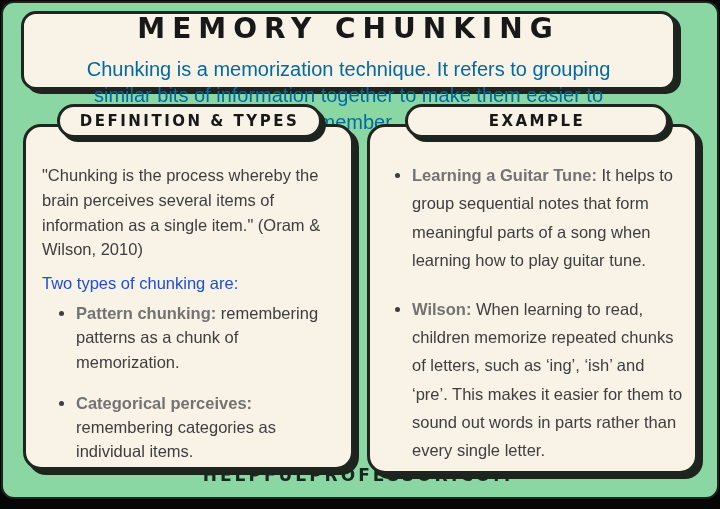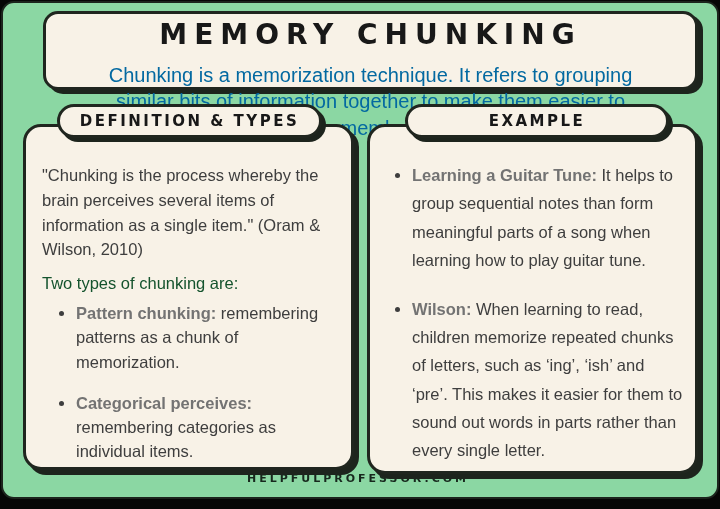--- a/index.html
+++ b/index.html
@@ -14,28 +14,28 @@
   .canvas {
     position: absolute;
     top: 1px; left: 1px; right: 1px; bottom: 10px;
     background: #8BD7A3;
     border: 2px solid #1c241d;
     border-radius: 13px;
     overflow: hidden;
   }
   .title-card {
     position: absolute;
-    left: 40px; top: 8px;
+    left: 18px; top: 8px;
     width: 655px; height: 79px;
     background: #F8F2E7;
     border: 3px solid #20261f;
     border-radius: 15px;
     box-shadow: 5px 4px 0 #1d241d;
     text-align: center;
-    padding-top: 6px;
+    padding-top: 0;
   }
   .poster-title {
     font-family: "DejaVu Sans", sans-serif;
     font-size: 28px;
     font-weight: bold;
     letter-spacing: 7px;
     color: #181818;
     line-height: 1.1;
   }
   .poster-subtitle {
@@ -80,21 +80,21 @@
   .card-right { left: 364px; height: 350px; padding: 30px 10px 10px 12px; }
   .quote {
     margin: 4px 2px 12px 2px;
     font-size: 16.5px;
     line-height: 1.5;
     color: #3e3e3e;
   }
   .intro {
     margin: 0 2px 8px 2px;
     font-size: 16.5px;
-    color: #14532d;
+    color: #1d4ed8;
   }
   ul.bullet-list {
     margin: 6px 0 0 0;
     padding-left: 36px;
     list-style: disc;
   }
   ul.bullet-list li {
     font-size: 16.5px;
     line-height: 1.47;
     margin-bottom: 17px;
@@ -107,21 +107,21 @@
     padding-right: 2px;
   }
   .term { font-weight: bold; color: #737373; }
   .footer {
     position: absolute;
     left: 0; right: 4px;
     bottom: 12px;
     text-align: center;
     font-family: "DejaVu Sans", sans-serif;
     font-weight: bold;
-    font-size: 11px;
+    font-size: 17px;
     letter-spacing: 3px;
     color: #17281d;
   }
 </style>
 </head>
 <body>
 
 <div class="canvas">
 
   <div class="title-card">
@@ -141,20 +141,20 @@
     <p class="quote">"Chunking is the process whereby the brain perceives several items of information as a single item." (Oram &amp; Wilson, 2010)</p>
     <p class="intro">Two types of chunking are:</p>
     <ul class="bullet-list">
       <li><span class="term">Pattern chunking:</span> <span>remembering patterns as a chunk of memorization.</span></li>
       <li><span class="term">Categorical perceives:</span> <span>remembering categories as individual items.</span></li>
     </ul>
   </div>
 
   <div class="card card-right">
     <ul class="bullet-list">
-      <li><span class="term">Learning a Guitar Tune:</span> <span>It helps to group sequential notes than form meaningful parts of a song when learning how to play guitar tune.</span></li>
+      <li><span class="term">Learning a Guitar Tune:</span> <span>It helps to group sequential notes that form meaningful parts of a song when learning how to play guitar tune.</span></li>
       <li><span class="term">Wilson:</span> <span>When learning to read, children memorize repeated chunks of letters, such as ‘ing’, ‘ish’ and ‘pre’. This makes it easier for them to sound out words in parts rather than every single letter.</span></li>
     </ul>
   </div>
 
   <div class="footer">HELPFULPROFESSOR.COM</div>
 
 </div>
 
 </body></html>

